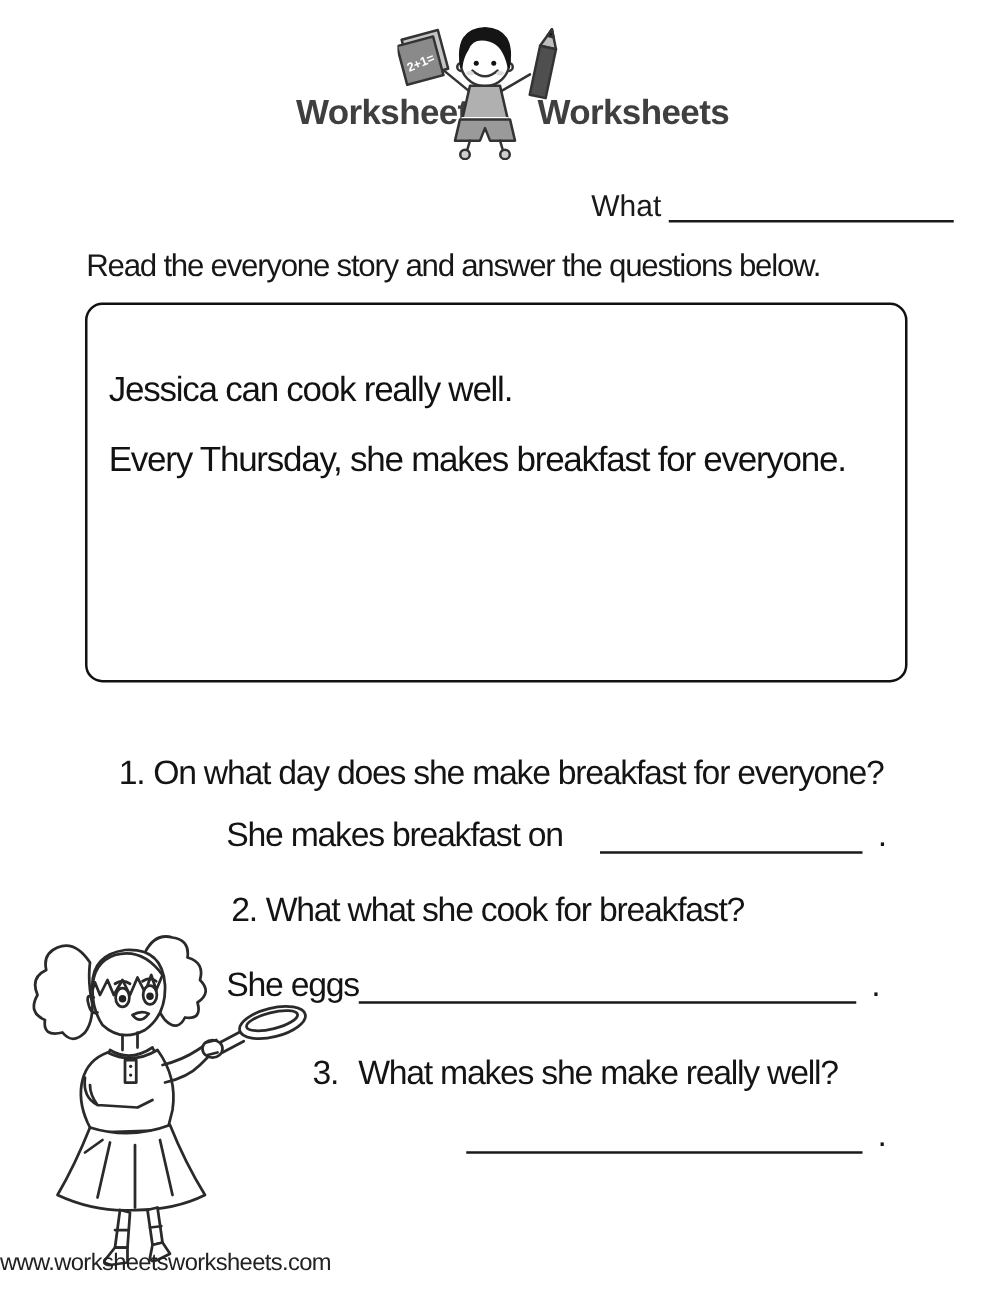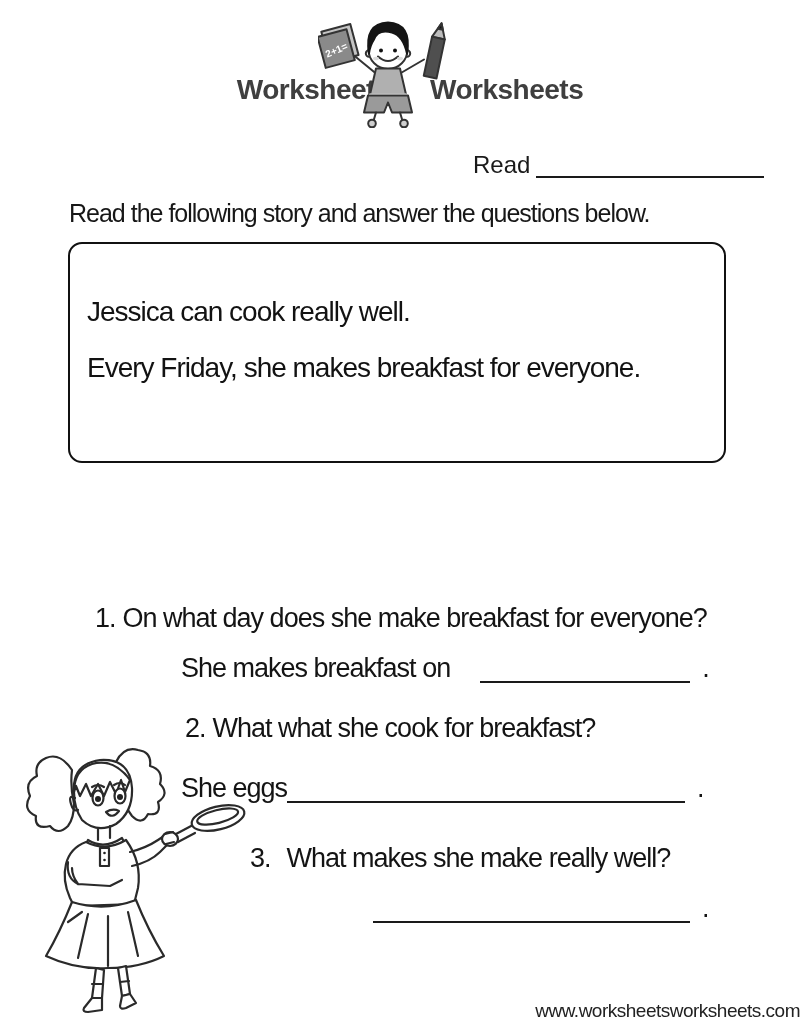--- a/index.html
+++ b/index.html
@@ -17,35 +17,35 @@
   .name-row{font-size:24px;white-space:nowrap;}
   .blank{
     display:inline-block;border-bottom:2.5px solid #1a1a1a;height:26px;
     vertical-align:baseline;margin-bottom:-6px;
   }
   .name-blank{width:228px;margin-left:6px;margin-bottom:-5px;}
   
   .instruction{font-size:25px;letter-spacing:-1px;white-space:nowrap;color:#171717;}
   
   .story-box{
-    left:68px;top:242px;width:658px;height:221px;
+    left:68px;top:242px;width:658px;height:304px;
     border:2.5px solid #111;border-radius:14px;box-sizing:border-box;
     padding:40px 10px 0 17px;
   }
   .story-line{
     font-size:28px;line-height:56px;letter-spacing:-1px;white-space:nowrap;color:#121212;
   }
   
   .q,.a{font-size:27px;letter-spacing:-1px;white-space:nowrap;color:#141414;line-height:36px;}
   .qnum{margin-right:7px;}
   .qnum-wide{margin-right:16px;}
   .period{margin-left:12px;}
   
   .footer{
-    left:0;top:1000px;width:800px;text-align:right;
+    left:0;top:1000px;width:800px;text-align:left;
     font-size:19px;letter-spacing:-0.5px;color:#222;
   }
   svg{display:block;}
 </style>
 </head>
 <body>
 
 <div class="abs logo-text" style="left:200px;top:74px;width:190px;text-align:right;">Worksheets</div>
 
 <div class="abs" style="left:318px;top:10px;">
@@ -89,28 +89,28 @@
       <line x1="82" y1="101" x2="85" y2="111"></line>
       <circle cx="54" cy="112" r="3.8" fill="#cfcfcf"></circle>
       <circle cx="86" cy="112" r="3.8" fill="#cfcfcf"></circle>
     </g>
   </svg>
 </div>
 
 <div class="abs logo-text" style="left:430px;top:74px;">Worksheets</div>
 
 <div class="abs name-row" style="left:473px;top:150px;">
-  <span>Read</span><span class="blank name-blank"></span>
+  <span>What</span><span class="blank name-blank"></span>
 </div>
 
-<div class="abs instruction" style="left:69px;top:199px;">Read the following story and answer the questions below.</div>
+<div class="abs instruction" style="left:69px;top:199px;">Read the everyone story and answer the questions below.</div>
 
 <div class="abs story-box">
   <div class="story-line">Jessica can cook really well.</div>
-  <div class="story-line">Every Friday, she makes breakfast for everyone.</div>
+  <div class="story-line">Every Thursday, she makes breakfast for everyone.</div>
 </div>
 
 <div class="abs q" style="left:95px;top:600px;">
   <span class="qnum">1.</span><span>On what day does she make breakfast for everyone?</span>
 </div>
 <div class="abs a" style="left:181px;top:650px;">
   <span>She makes breakfast on</span><span class="blank" style="width:210px;margin-left:30px;"></span><span class="period">.</span>
 </div>
 
 <div class="abs q" style="left:185px;top:710px;">

